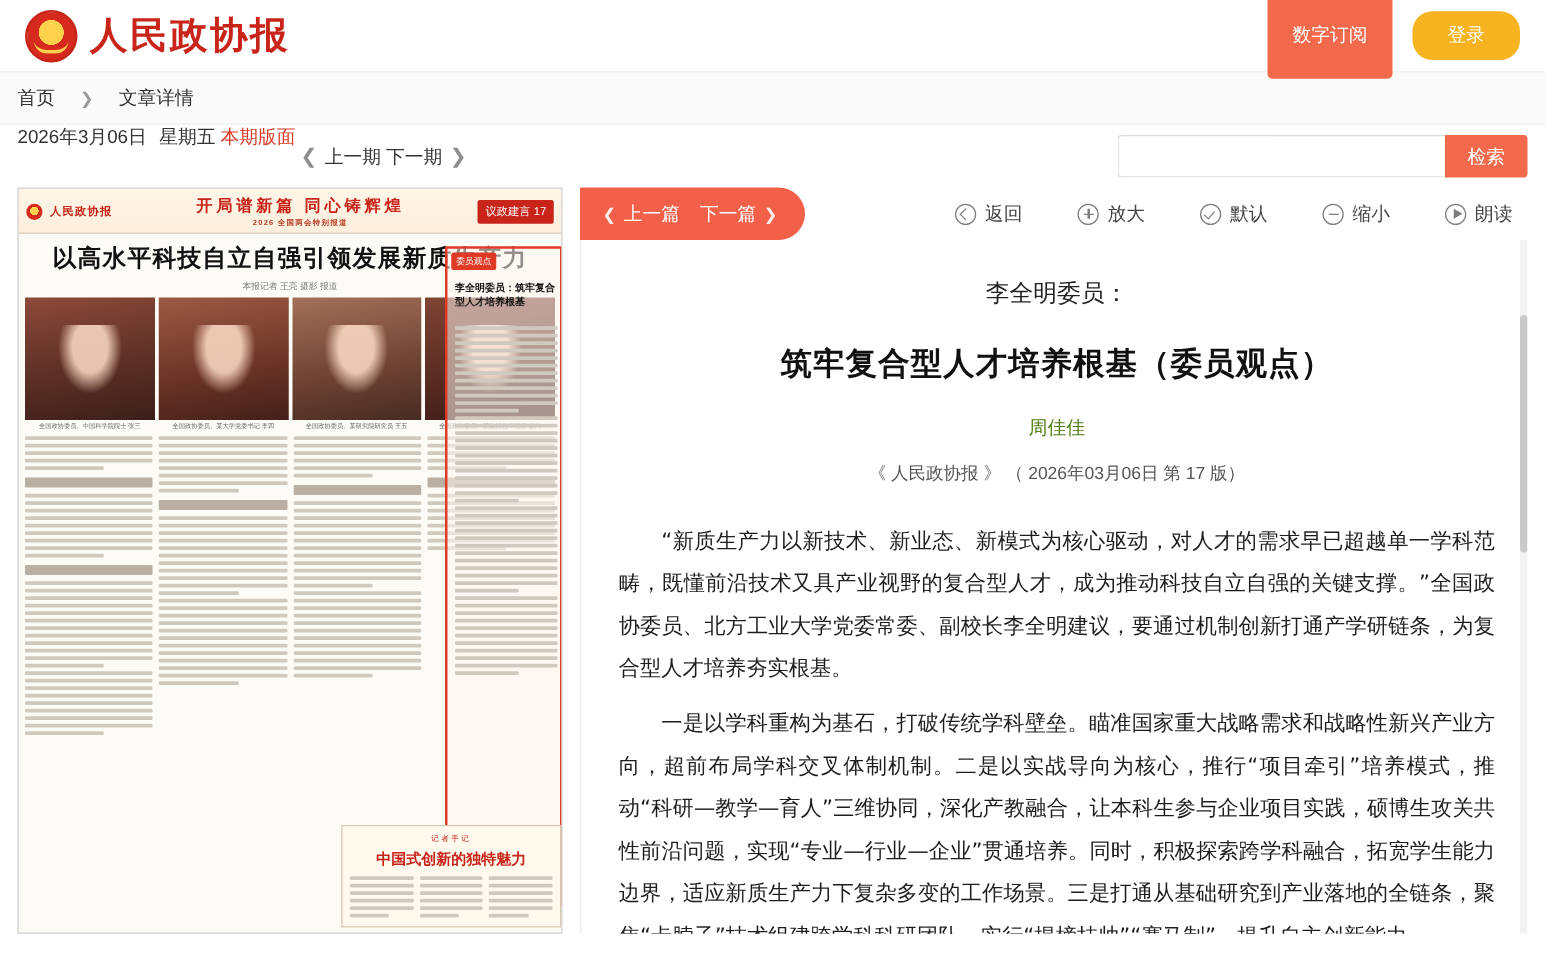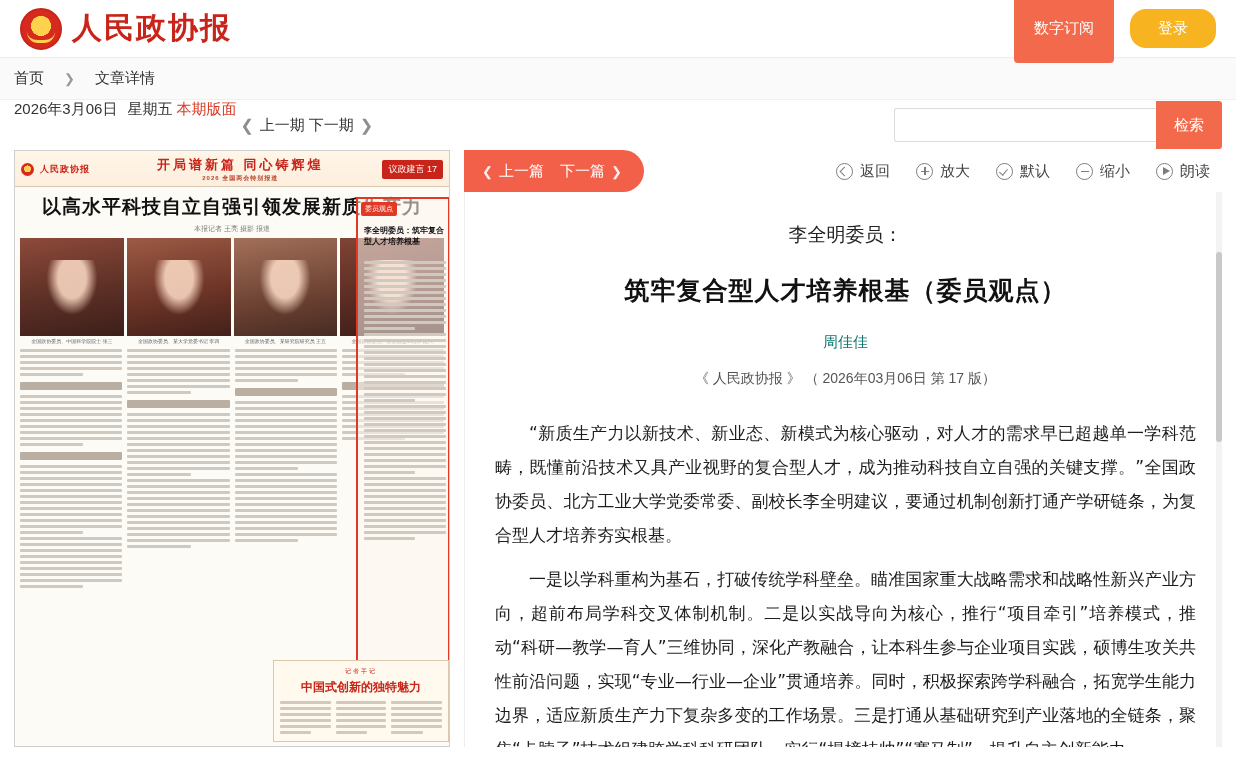--- a/index.html
+++ b/index.html
@@ -113,21 +113,21 @@
     width: 262px; height: 34px;
     border: 1px solid #dcdcdc;
     border-right: none;
     border-radius: 3px 0 0 3px;
     padding: 0 10px;
     font-size: 14px;
     outline: none;
     font-family: "Liberation Sans", sans-serif;
   }
   .search-btn {
-    height: 48px;
+    height: 34px;
     background: #f26a4b;
     color: #fff;
     border: none;
     border-radius: 0 3px 3px 0;
     padding: 0 18px;
     font-size: 15px;
     cursor: pointer;
   }
 
   
@@ -251,21 +251,21 @@
     height: 42px;
     display: flex; align-items: center; gap: 16px;
     padding: 0 22px 0 18px;
     font-size: 15px;
     border-radius: 0 21px 21px 0;
   }
   .toolbar-left .chev { font-size: 13px; opacity: .9; }
   .tl-item { cursor: pointer; display:flex; align-items:center; gap:6px; }
   .toolbar-right {
     margin-left: auto;
-    display: flex; align-items: center; gap: 26px;
+    display: flex; align-items: center; gap: 44px;
     padding-right: 12px;
     font-size: 15px; color: #444;
   }
   .tr-item { display: flex; align-items: center; gap: 7px; cursor: pointer; }
   .ic {
     width: 17px; height: 17px; border-radius: 50%;
     border: 1.4px solid #7d7d7d;
     position: relative; flex: none;
   }
   .ic.back:before {
@@ -300,21 +300,21 @@
   }
   .a-author-top {
     text-align: center; font-size: 19px; color: #222; margin: 12px 0 26px;
     font-family: "DejaVu Sans", sans-serif;
   }
   .a-title {
     text-align: center; font-size: 25px; font-weight: bold; color: #111;
     letter-spacing: 1px; margin-bottom: 26px;
     font-family: "DejaVu Sans", sans-serif;
   }
-  .a-byline { text-align: center; font-size: 15px; color: #0f766e; margin-bottom: 18px; }
+  .a-byline { text-align: center; font-size: 15px; color: #4d7c0f; margin-bottom: 18px; }
   .a-source { text-align: center; font-size: 14px; color: #555; margin-bottom: 28px; }
   .a-source .q { color: #666; }
   .a-para {
     font-size: 17px; line-height: 2.0; color: #1d1d1d; text-indent: 2em;
     text-align: justify; margin: 0 0 12px;
     font-family: "DejaVu Sans", sans-serif;
   }
   .fade-cut { margin-top: -2px; }
 
   

